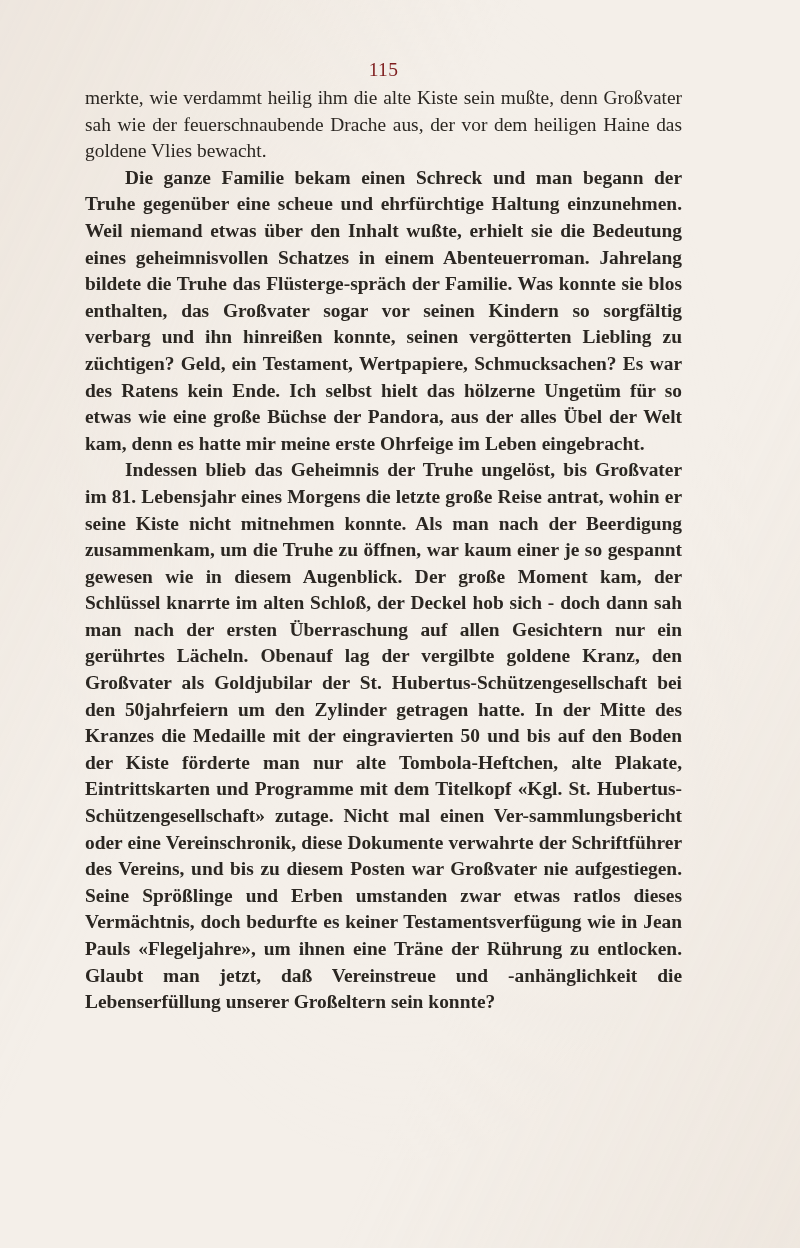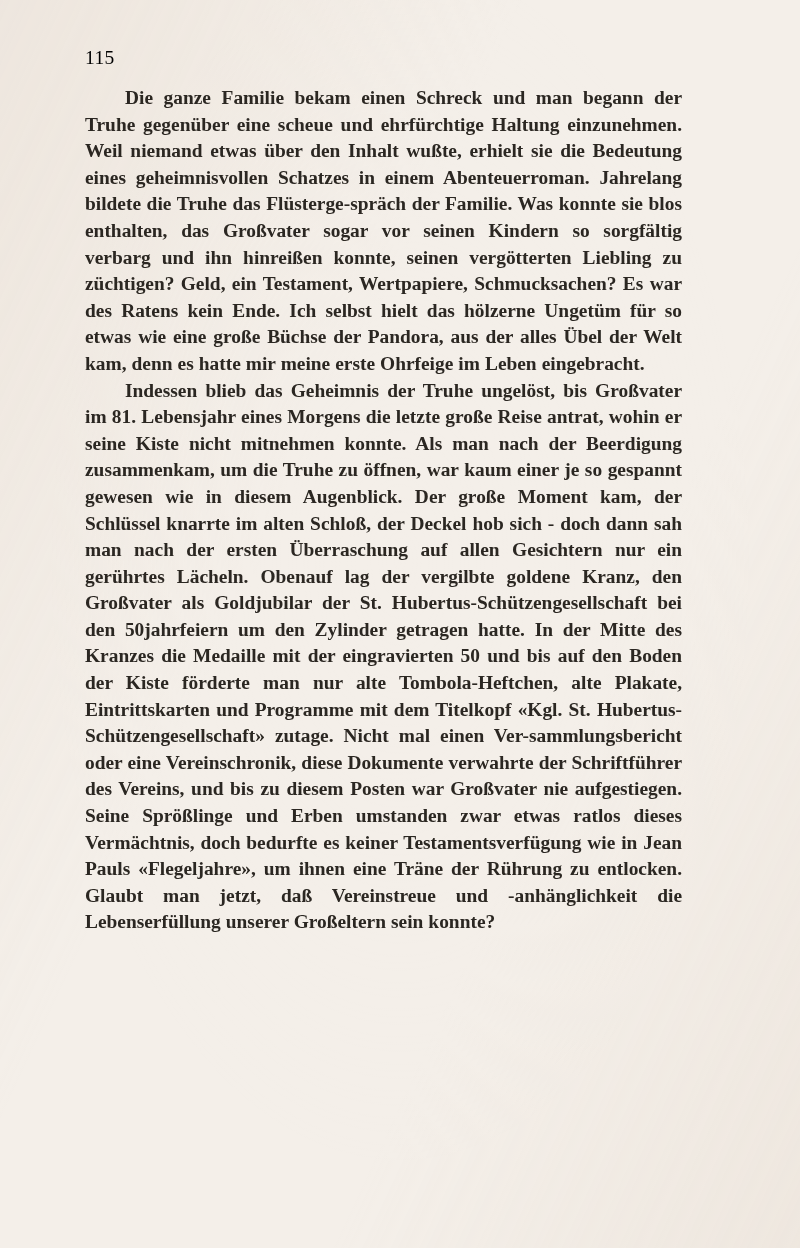--- a/index.html
+++ b/index.html
@@ -30,28 +30,28 @@
     opacity: 0.75;
   }
 
   .page {
     position: absolute;
     inset: 0;
   }
 
   .folio {
     position: absolute;
-    top: 48px;
+    top: 60px;
     left: 85px;
     width: 597px;
-    text-align: left;
+    text-align: center;
     font-size: 19.5px;
     line-height: 1;
     letter-spacing: 0.4px;
-    color: #000000;
+    color: #7f1d1d;
   }
 
   .text-block {
     position: absolute;
     top: 85px;
     left: 85px;
     width: 597px;
   }
 
   p.para {
@@ -83,20 +83,21 @@
 </style>
 </head>
 <body>
 
 <div class="page">
 
   <div class="folio">115</div>
 
   <div class="text-block">
 
+    <p class="para no-stretch">merkte, wie verdammt heilig ihm die alte Kiste sein mußte, denn Großvater sah wie der feuerschnaubende Drache aus, der vor dem heiligen Haine das goldene Vlies bewacht.</p>
 
     <p class="para indent no-stretch">Die ganze Familie bekam einen Schreck und man begann der Truhe gegenüber eine scheue und ehrfürchtige Haltung einzunehmen. Weil niemand etwas über den Inhalt wußte, erhielt sie die Bedeutung eines geheimnisvollen Schatzes in einem Abenteuerroman. Jahrelang bildete die Truhe das Flüsterge-spräch der Familie. Was konnte sie blos enthalten, das Großvater sogar vor seinen Kindern so sorgfältig verbarg und ihn hinreißen konnte, seinen vergötterten Liebling zu züchtigen? Geld, ein Testament, Wertpapiere, Schmucksachen? Es war des Ratens kein Ende. Ich selbst hielt das hölzerne Ungetüm für so etwas wie eine große Büchse der Pandora, aus der alles Übel der Welt kam, denn es hatte mir meine erste Ohrfeige im Leben eingebracht.</p>
 
     <p class="para indent no-stretch">Indessen blieb das Geheimnis der Truhe ungelöst, bis Großvater im 81. Lebensjahr eines Morgens die letzte große Reise antrat, wohin er seine Kiste nicht mitnehmen konnte. Als man nach der Beerdigung zusammenkam, um die Truhe zu öffnen, war kaum einer je so gespannt gewesen wie in diesem Augenblick. Der große Moment kam, der Schlüssel knarrte im alten Schloß, der Deckel hob sich - doch dann sah man nach der ersten Überraschung auf allen Gesichtern nur ein gerührtes Lächeln. Obenauf lag der vergilbte goldene Kranz, den Großvater als Goldjubilar der St. Hubertus-Schützengesellschaft bei den 50jahrfeiern um den Zylinder getragen hatte. In der Mitte des Kranzes die Medaille mit der eingravierten 50 und bis auf den Boden der Kiste förderte man nur alte Tombola-Heftchen, alte Plakate, Eintrittskarten und Programme mit dem Titelkopf «Kgl. St. Hubertus-Schützengesellschaft» zutage. Nicht mal einen Ver-sammlungsbericht oder eine Vereinschronik, diese Dokumente verwahrte der Schriftführer des Vereins, und bis zu diesem Posten war Großvater nie aufgestiegen. Seine Sprößlinge und Erben umstanden zwar etwas ratlos dieses Vermächtnis, doch bedurfte es keiner Testamentsverfügung wie in Jean Pauls «Flegeljahre», um ihnen eine Träne der Rührung zu entlocken. Glaubt man jetzt, daß Vereinstreue und -anhänglichkeit die Lebenserfüllung unserer Großeltern sein konnte?</p>
 
   </div>
 
 </div>
 
 <div class="paper-grain"></div>

